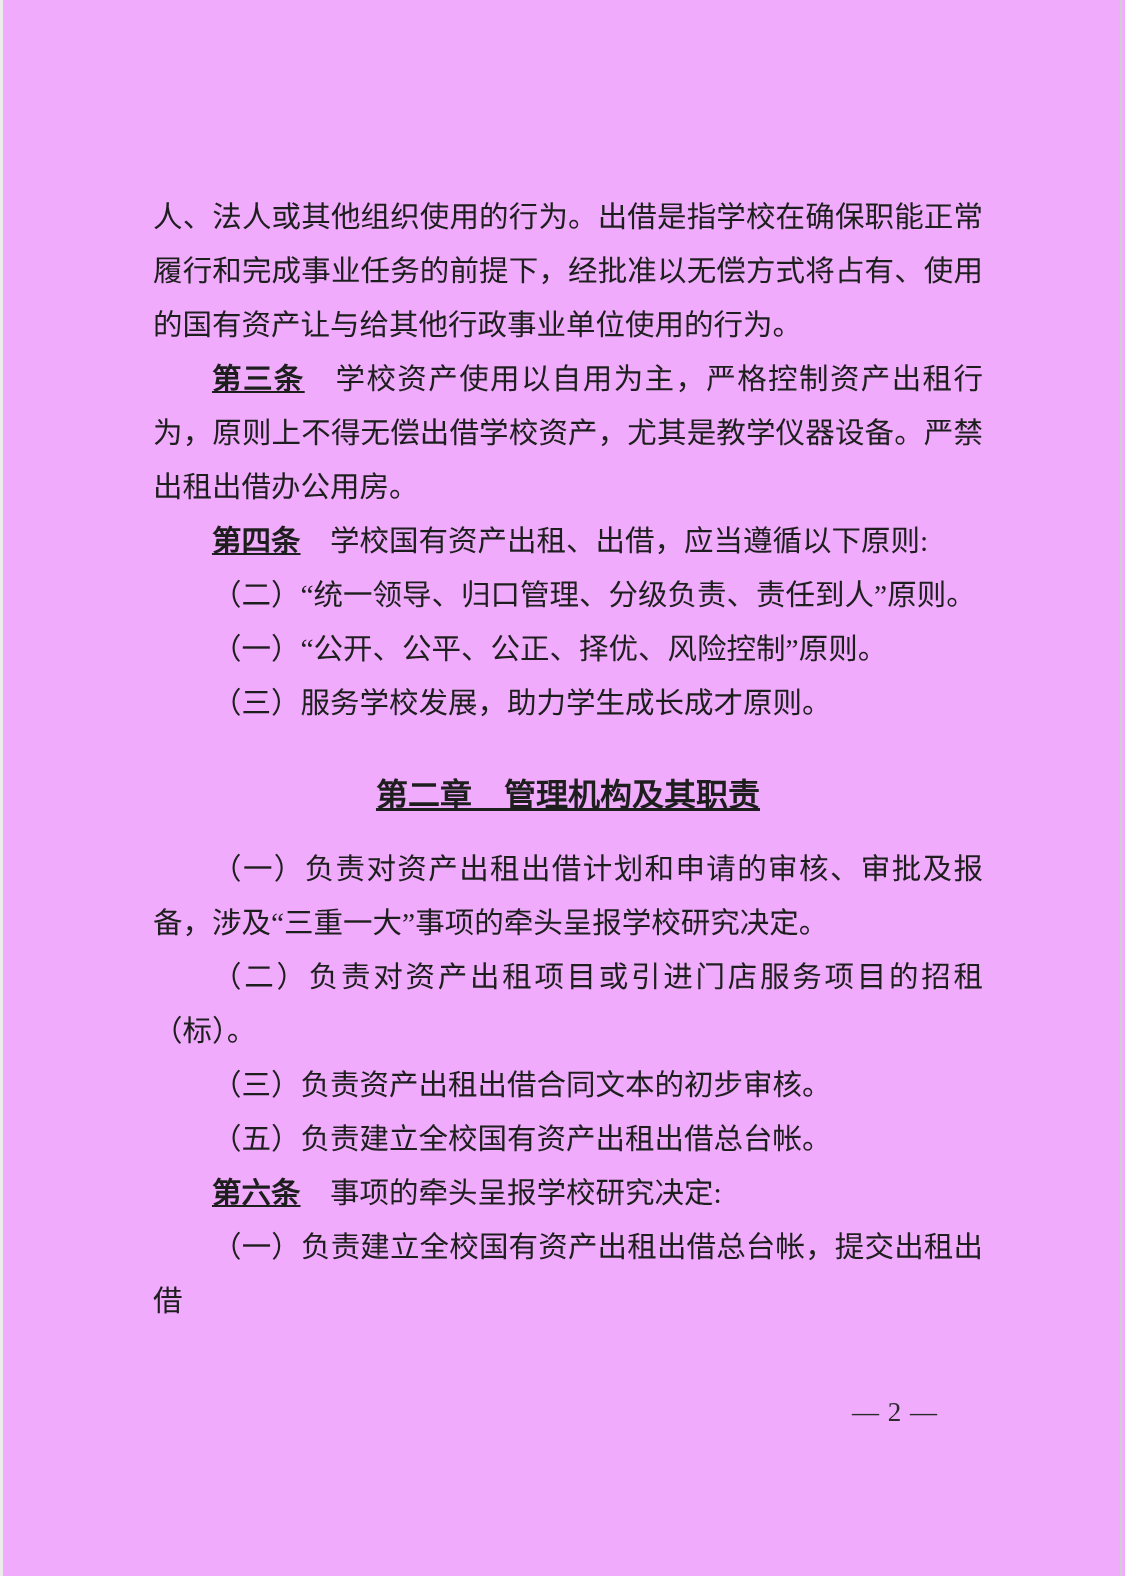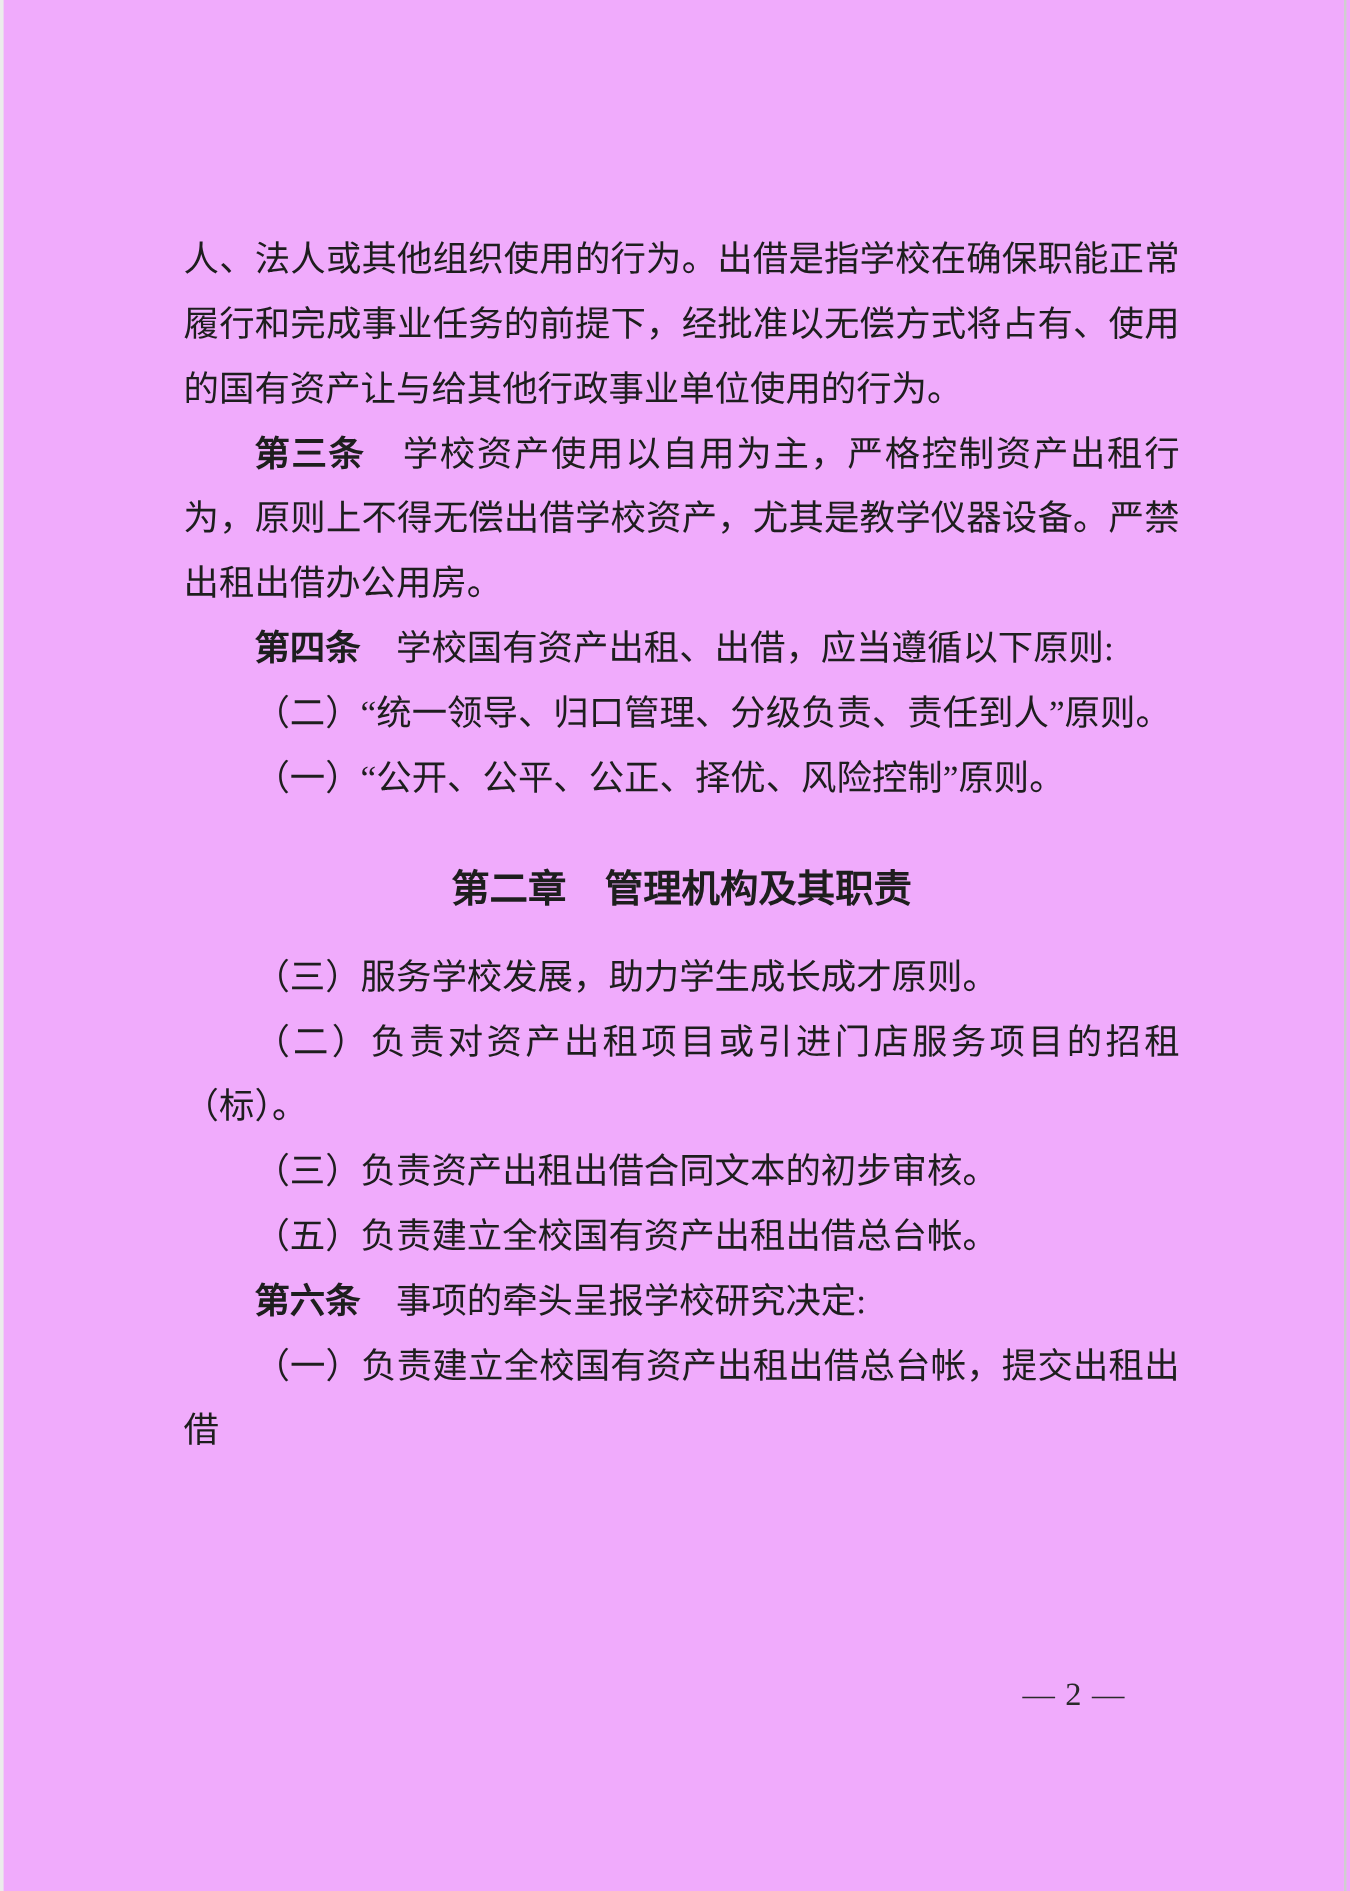--- a/index.html
+++ b/index.html
@@ -39,20 +39,21 @@
   }
   .para.chapter {
     text-indent: 0;
     text-align: center;
     font-weight: bold;
     font-size: 32px;
     margin: 38px 0 20px 0;
   }
   .bold {
     font-weight: bold;
+    text-decoration: underline;
   }
   .page-number {
     position: absolute;
     left: 852px;
     top: 1392px;
     font-size: 27px;
     line-height: 40px;
     color: #2a2a2a;
     letter-spacing: 1px;
     white-space: nowrap;
@@ -80,22 +81,23 @@
 <div class="page">
   <div class="edge-left"></div>
   <div class="edge-right"></div>
 
   <div class="document-body">
       <p class="para noindent"><span>人、法人或其他组织使用的行为。出借是指学校在确保职能正常履行和完成事业任务的前提下，经批准以无偿方式将占有、使用的国有资产让与给其他行政事业单位使用的行为。</span></p>
       <p class="para indent"><span class="bold">第三条</span><span>　学校资产使用以自用为主，严格控制资产出租行为，原则上不得无偿出借学校资产，尤其是教学仪器设备。严禁出租出借办公用房。</span></p>
       <p class="para indent"><span class="bold">第四条</span><span>　学校国有资产出租、出借，应当遵循以下原则:</span></p>
       <p class="para indent"><span>（二）“统一领导、归口管理、分级负责、责任到人”原则。</span></p>
       <p class="para indent"><span>（一）“公开、公平、公正、择优、风险控制”原则。</span></p>
+      <p class="para indent"><span>（三）服务学校发展，助力学生成长成才原则。</span></p>
       <p class="para chapter"><span class="bold">第二章　管理机构及其职责</span></p>
-      <p class="para indent"><span>（三）服务学校发展，助力学生成长成才原则。</span></p>
+      <p class="para indent"><span>（一）负责对资产出租出借计划和申请的审核、审批及报备，涉及“三重一大”事项的牵头呈报学校研究决定。</span></p>
       <p class="para indent"><span>（二）负责对资产出租项目或引进门店服务项目的招租（标）。</span></p>
       <p class="para indent"><span>（三）负责资产出租出借合同文本的初步审核。</span></p>
       <p class="para indent"><span>（五）负责建立全校国有资产出租出借总台帐。</span></p>
       <p class="para indent"><span class="bold">第六条</span><span>　事项的牵头呈报学校研究决定:</span></p>
       <p class="para indent"><span>（一）负责建立全校国有资产出租出借总台帐，提交出租出借</span></p>
     </div>
 
   <div class="page-number">— 2 —</div>
 </div>
 

